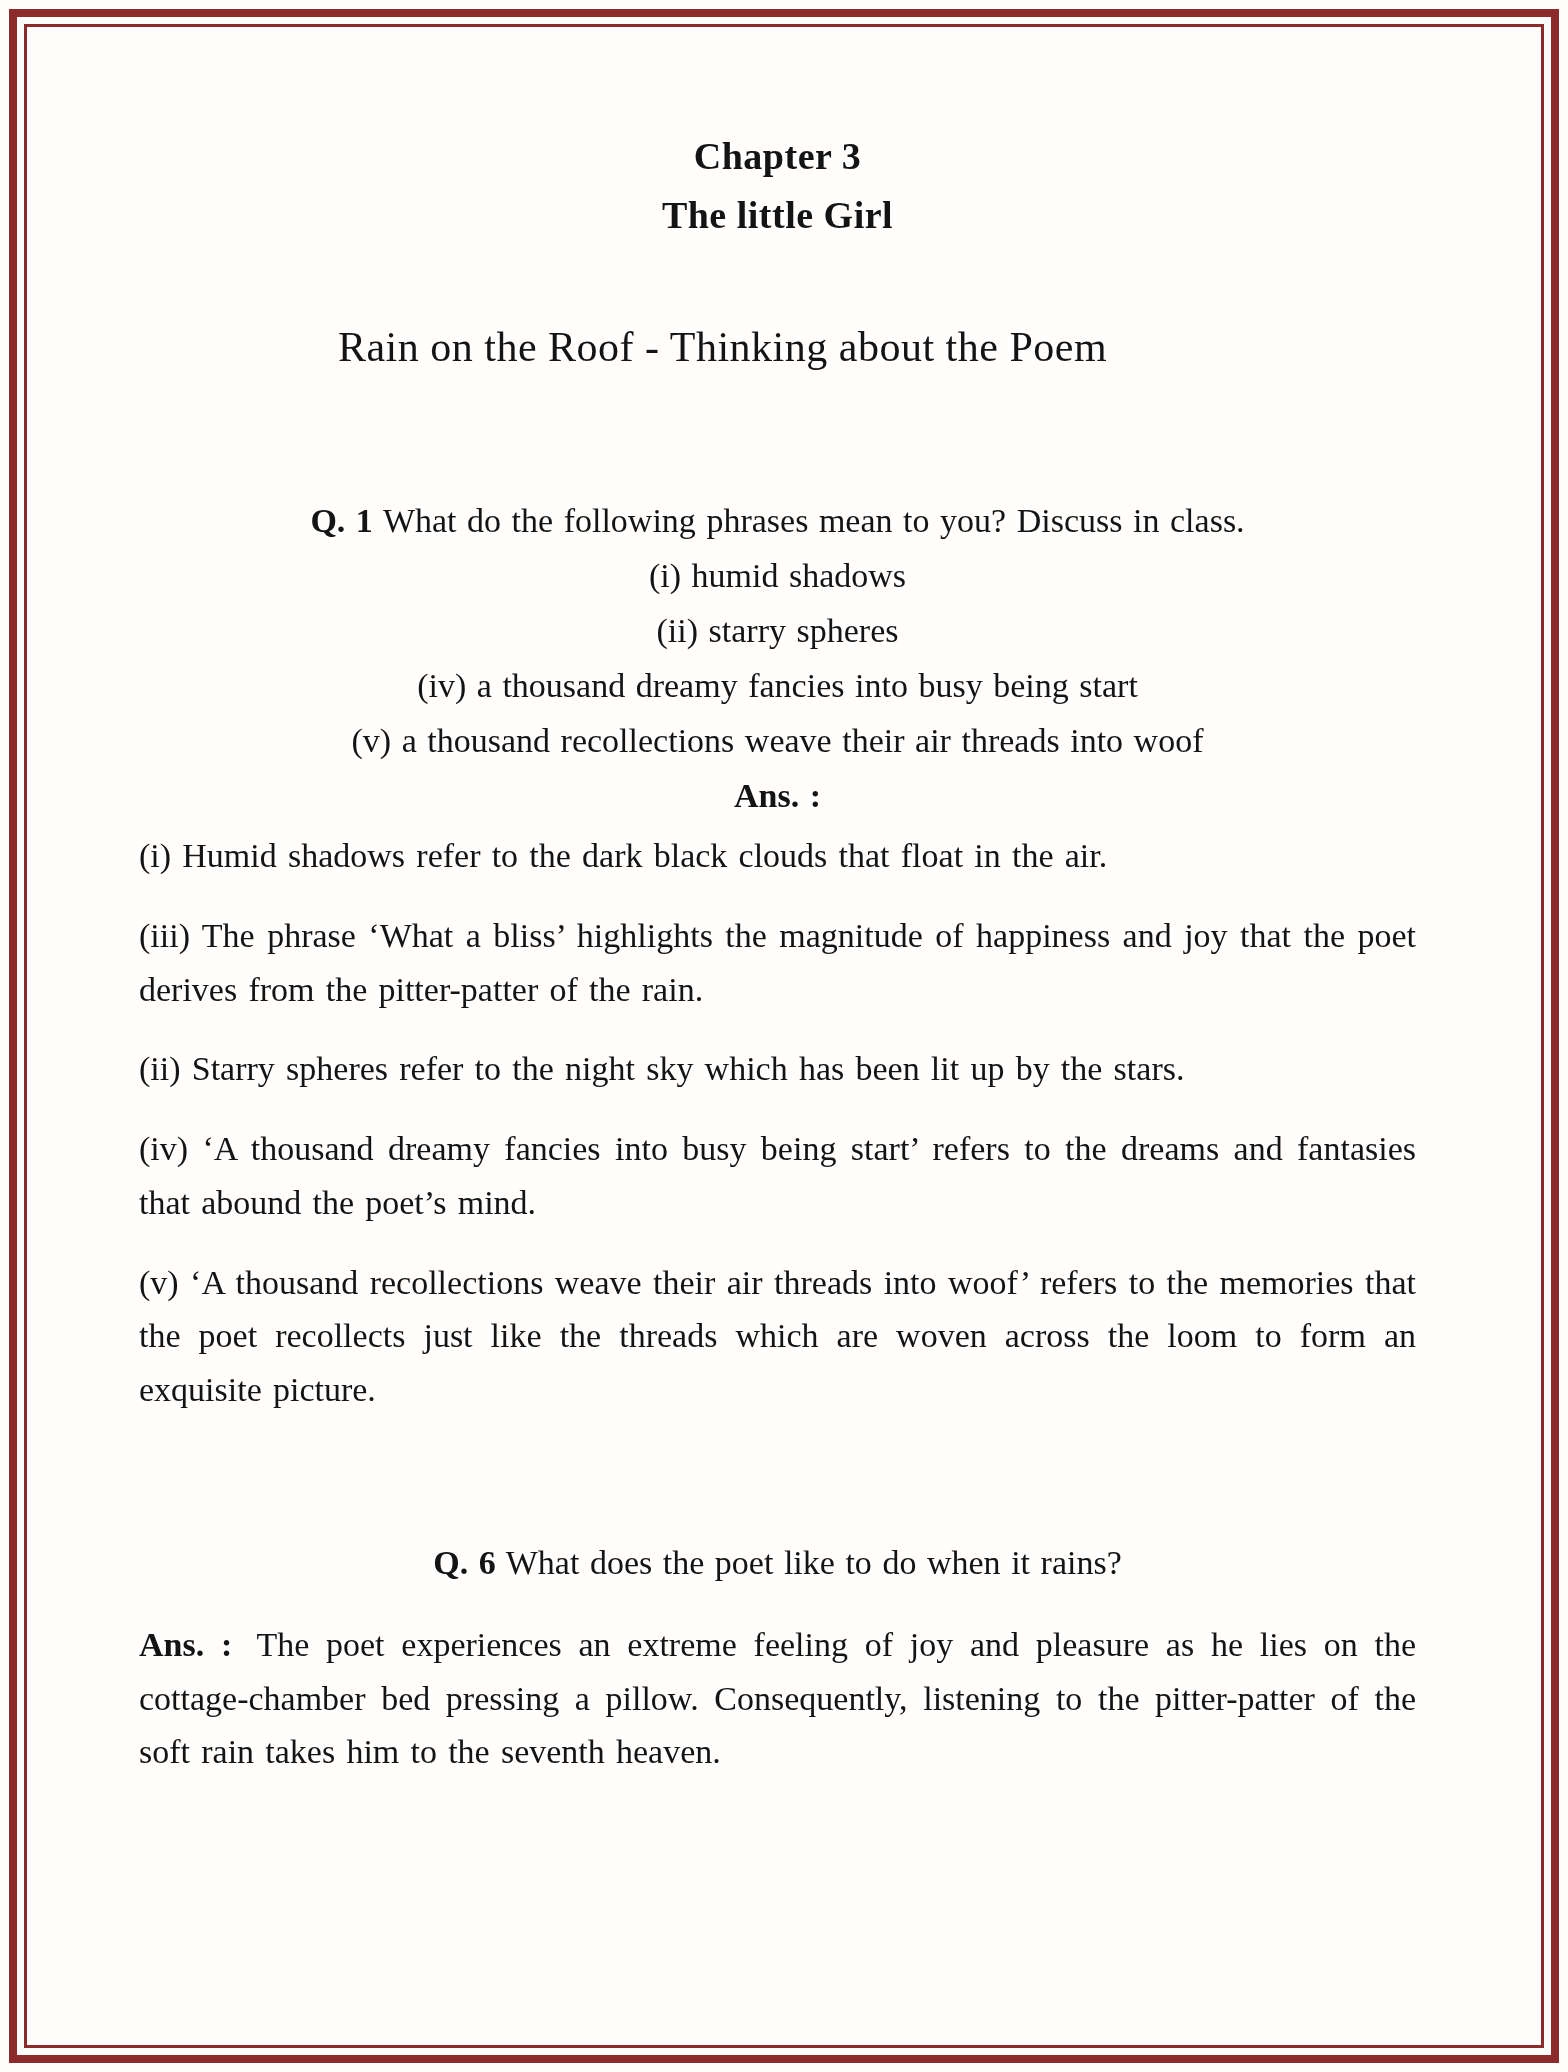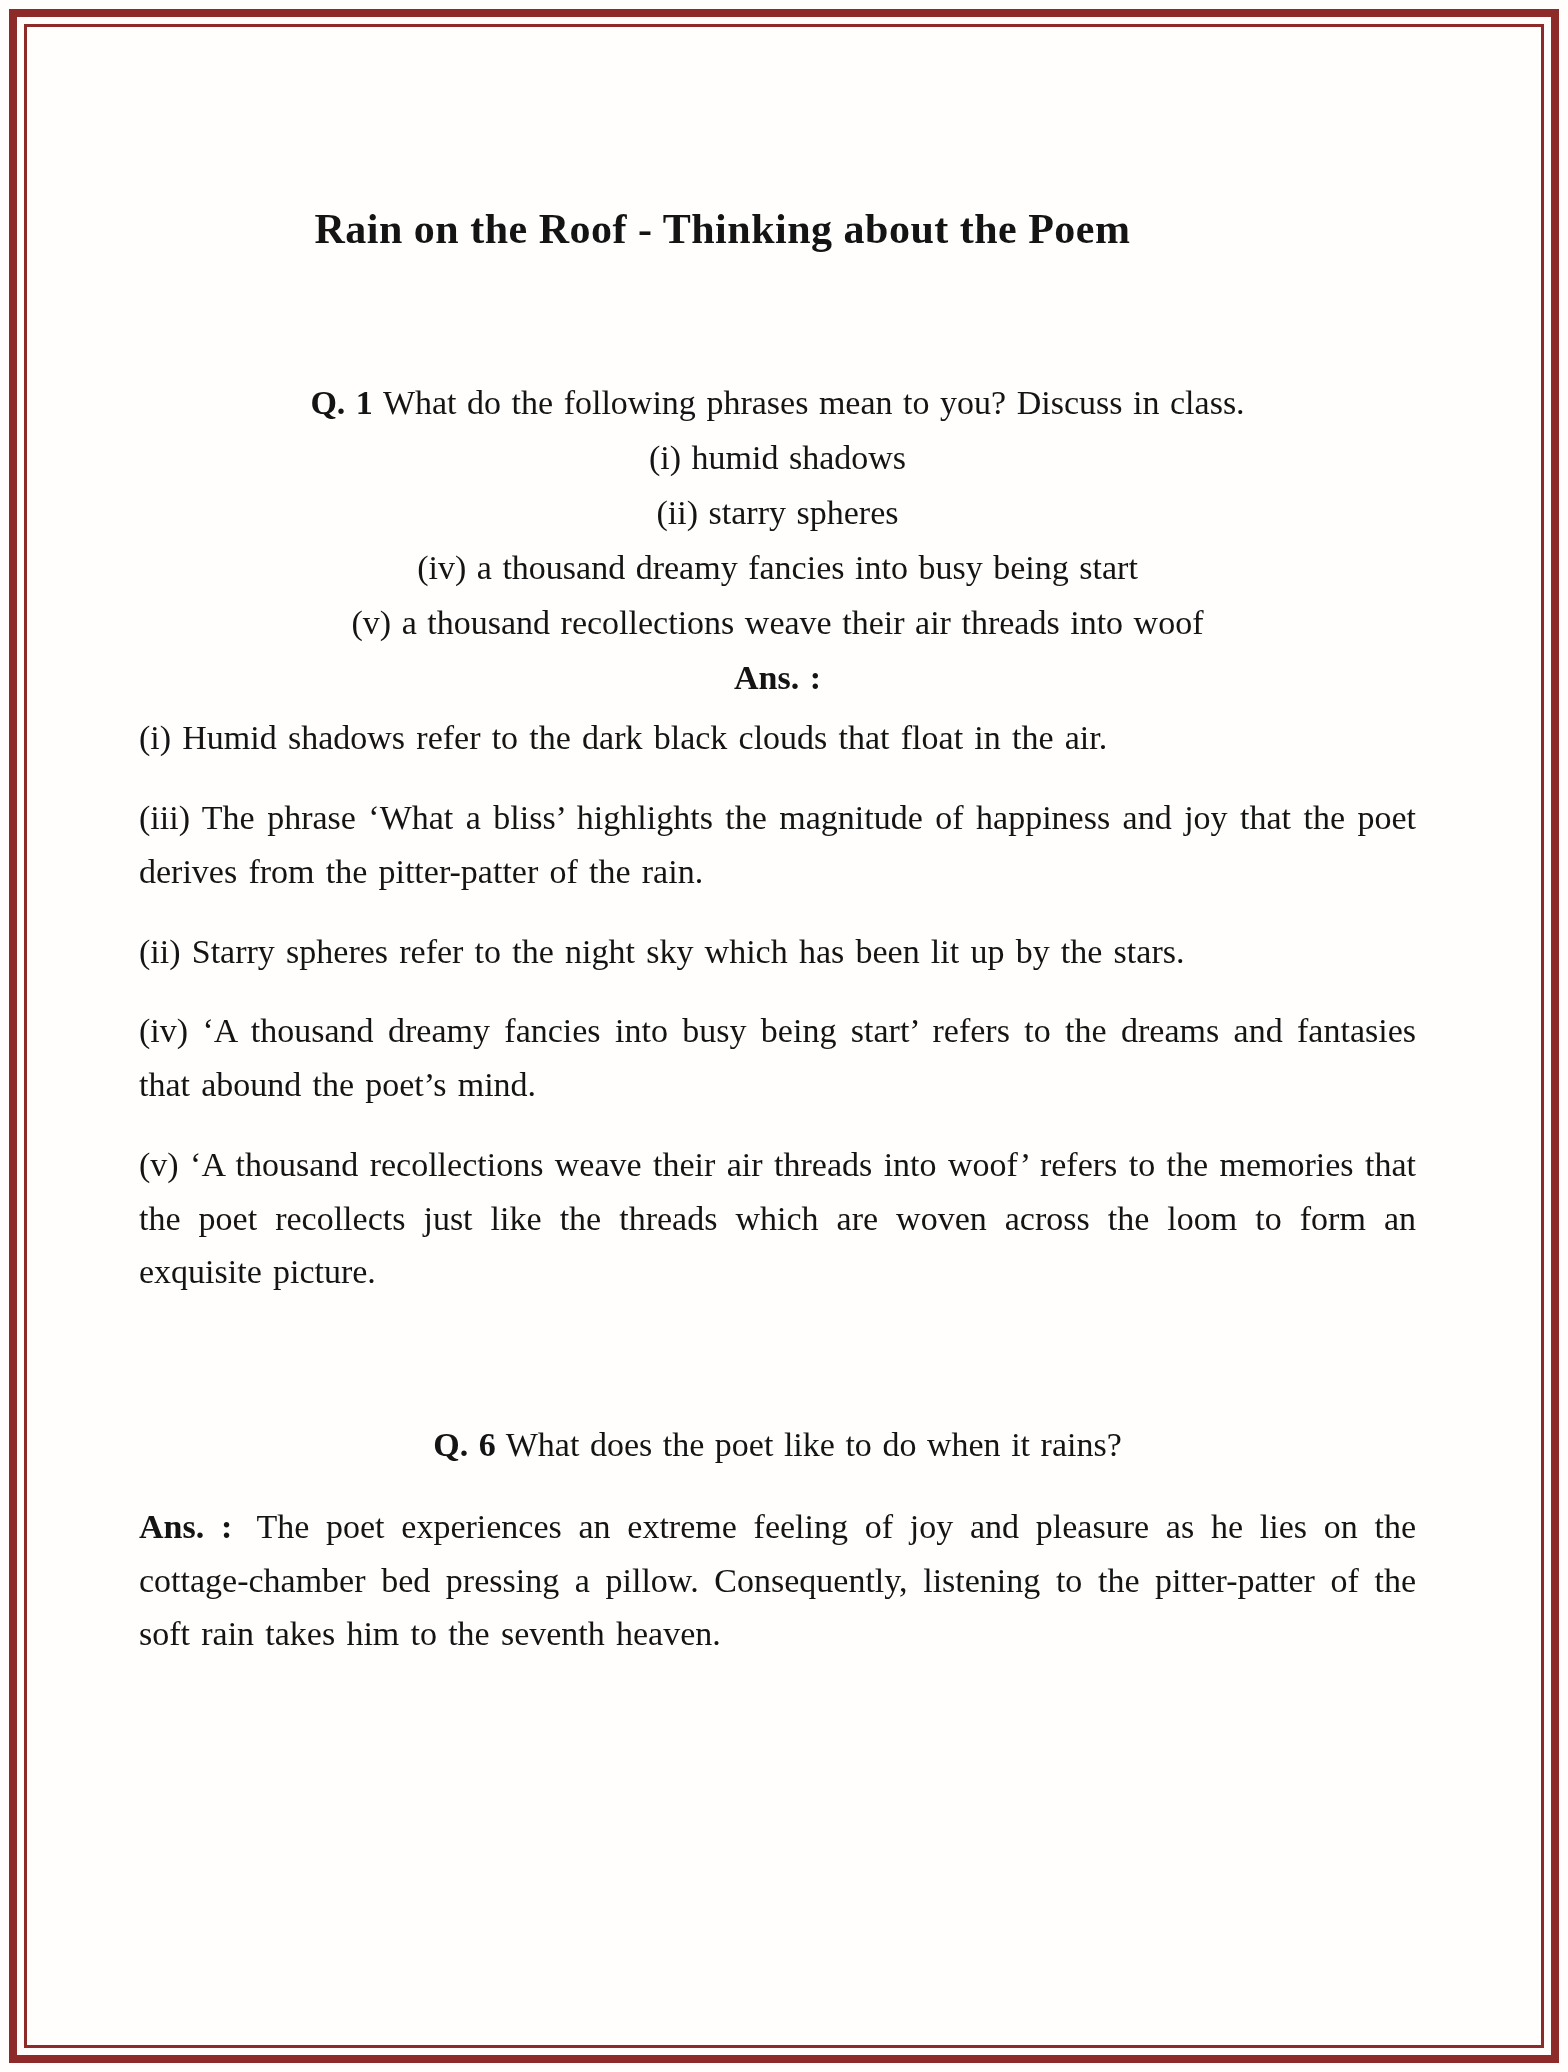--- a/index.html
+++ b/index.html
@@ -33,21 +33,21 @@
     text-align:center;
     font-weight:bold;
     font-size:38px;
     line-height:1.55;
     letter-spacing:0.5px;
   }
   .subtitle{
     margin-top:78px;
     padding-right:110px;
     text-align:center;
-    font-weight:bold;
+    font-weight:normal;
     font-size:42px;
     letter-spacing:0.5px;
   }
   .q-block{
     font-size:34px;
   }
   .q1-block{ margin-top:122px; }
   .q-line, .list-line, .ans-label-line{
     line-height:1.62;
     word-spacing:0.06em;
@@ -72,20 +72,24 @@
   }
   .ans-inline-label{ font-weight:bold; margin-right:8px; }
 </style>
 </head>
 <body>
 
 <div class="page">
   <div class="frame-outer">
     <div class="frame-inner">
 
+      <div class="heading-block">
+        <div>Chapter 3</div>
+        <div>The little Girl</div>
+      </div>
 
       <div class="subtitle">Rain on the Roof - Thinking about the Poem</div>
 
       <div class="q-block q1-block">
         <div class="q-line">
           <span class="q-label">Q. 1</span><span>What do the following phrases mean to you? Discuss in class.</span>
         </div>
 
         <div class="list-line">(i) humid shadows</div>
         <div class="list-line">(ii) starry spheres</div>

